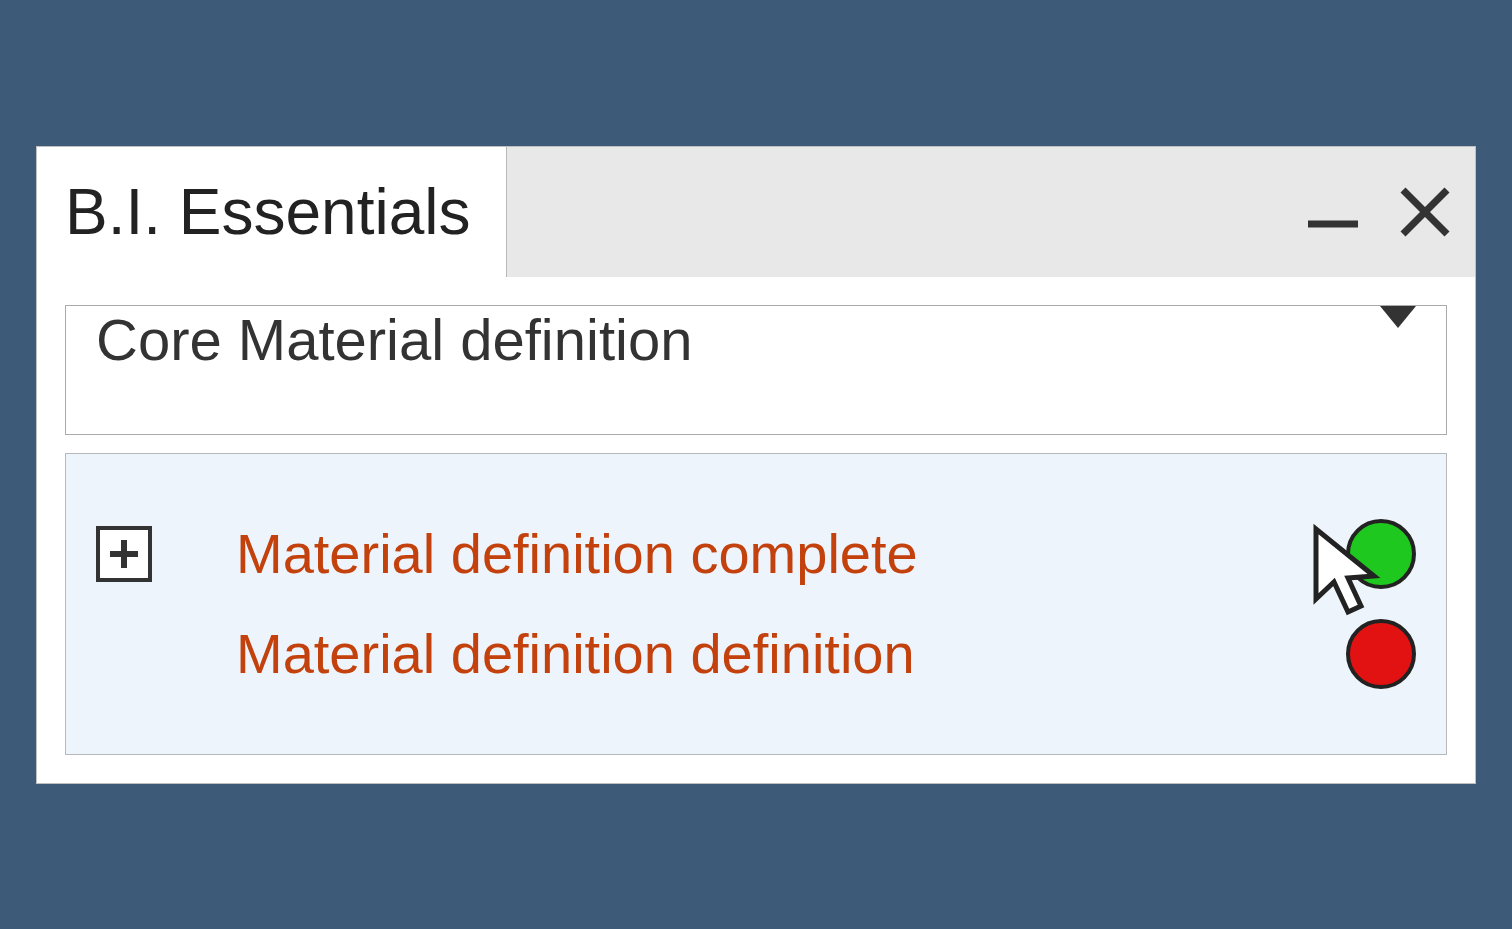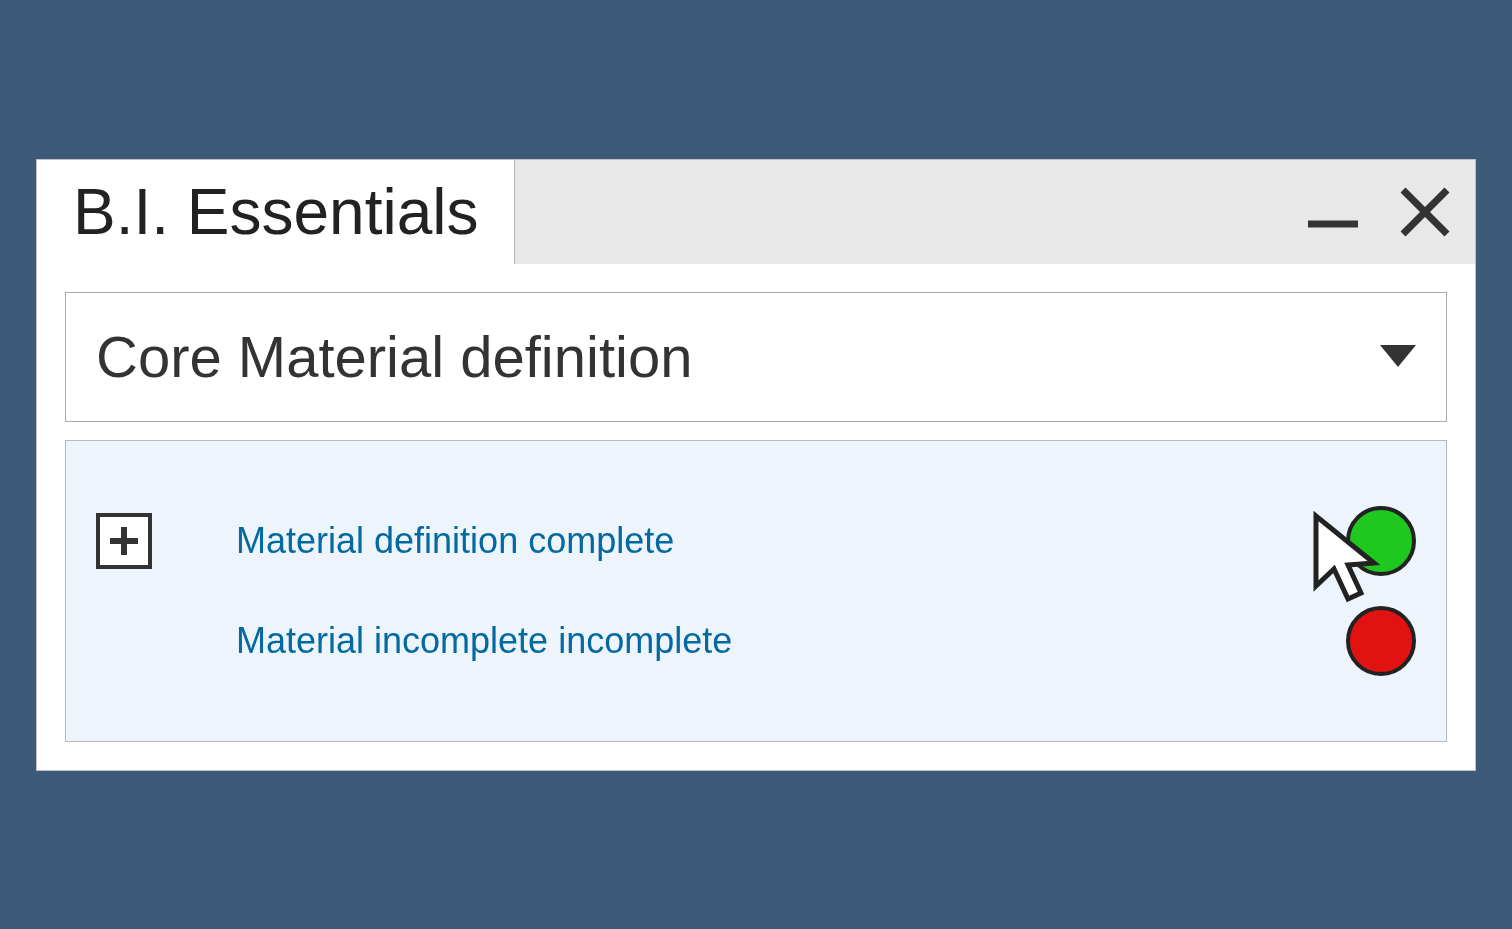--- a/index.html
+++ b/index.html
@@ -16,25 +16,24 @@
       align-items: center;
       justify-content: center;
     }
     .panel {
       background: #ffffff;
       border: 1px solid #c0c0c0;
       width: 1440px;
       position: relative;
     }
     .titlebar {
-      height: 104px;
+      height: 130px;
       display: flex;
       align-items: flex-start;
       position: relative;
-      padding-left: 8px;
     }
     .title-tab {
       background: #ffffff;
       border-right: 1px solid #b8b8b8;
       height: 100%;
       width: 470px;
       display: flex;
       align-items: center;
       padding-left: 28px;
     }
@@ -60,21 +59,21 @@
       justify-content: center;
     }
     .content-area {
       padding: 28px;
     }
     .dropdown {
       border: 1px solid #aaaaaa;
       background: #ffffff;
       height: 130px;
       display: flex;
-      align-items: center;
+      align-items: flex-start;
       padding: 0 30px;
       justify-content: space-between;
       cursor: pointer;
     }
     .dropdown-text {
       font-size: 58px;
       color: #333;
     }
     .legend-box {
       margin-top: 18px;
@@ -99,22 +98,22 @@
       height: 56px;
       border: 4px solid #333;
       background: #fff;
       display: flex;
       align-items: center;
       justify-content: center;
       cursor: pointer;
     }
     .legend-text {
       flex: 1;
-      font-size: 36px;
-      color: #0369a1;
+      font-size: 56px;
+      color: #c2410c;
     }
     .status-indicator {
       width: 70px;
       height: 70px;
       border-radius: 50%;
       border: 4px solid #222;
       margin-left: 20px;
     }
     .status-green {
       background: #1ec81e;
@@ -176,21 +175,21 @@
         </div>
         <span class="legend-text">Material definition complete</span>
         <div class="status-indicator status-green"></div>
         <svg class="cursor-overlay" width="90" height="110" style="left:1210px; top:20px;">
           <path d="M10 5 L10 75 L28 58 L42 88 L55 82 L42 54 L68 52 Z" fill="#fff" stroke="#222" stroke-width="5"></path>
         </svg>
       </div>
 
       <div class="legend-row">
         <div class="expand-cell"></div>
-        <span class="legend-text">Material incomplete incomplete</span>
+        <span class="legend-text">Material definition definition</span>
         <div class="status-indicator status-red"></div>
       </div>
 
 
     </div>
 
   </div>
 
 </div>
 

